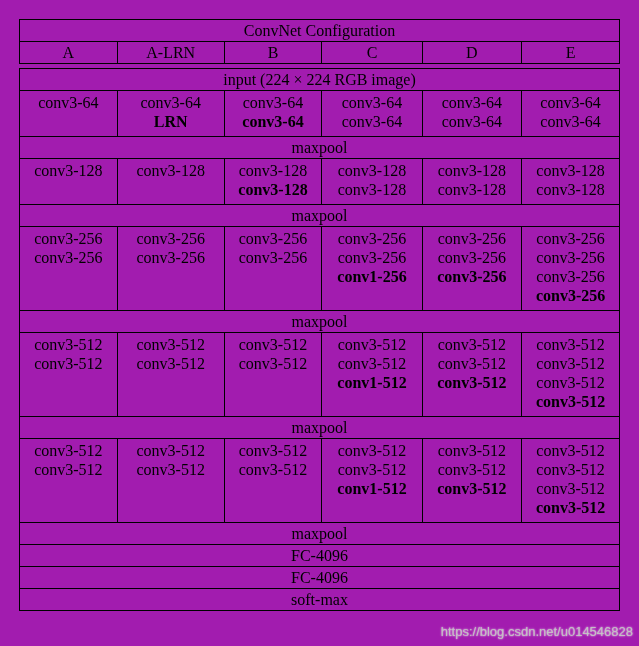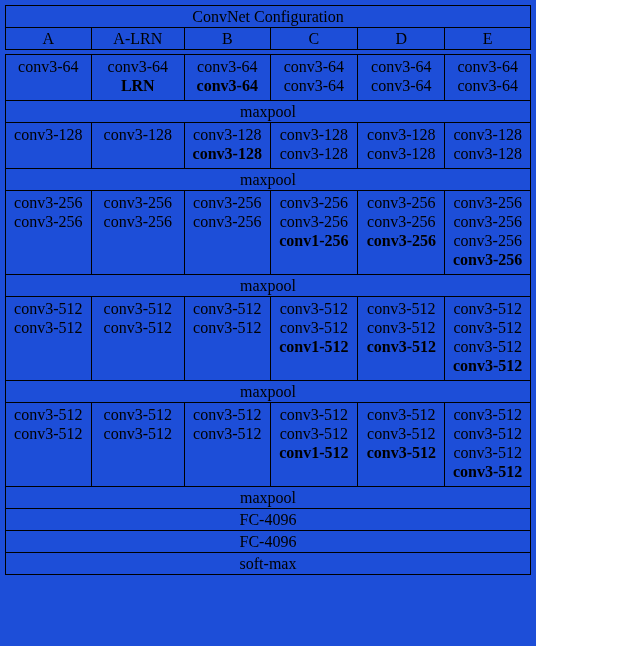--- a/index.html
+++ b/index.html
@@ -3,25 +3,25 @@
 <meta charset="utf-8">
 <style>
   * { box-sizing: border-box; }
   html, body { margin: 0; padding: 0; background: #ffffff; }
   body {
     font-family: "Liberation Serif", serif;
     color: #000000;
   }
   .page {
     position: relative;
-    width: 536px;
+    width: 639px;
     height: 646px;
-    padding: 5px;
+    padding: 19px;
     overflow: hidden;
-    background: #1d4ed8;
+    background: #a21caf;
   }
   table {
     border-collapse: collapse;
     width: 100%;
     table-layout: fixed;
   }
   .head-table { margin-bottom: 4px; }
   td {
     border: 1px solid #000000;
     text-align: center;
@@ -81,20 +81,23 @@
   <table class="main-table">
     <colgroup>
       <col style="width:16.3%">
         <col style="width:17.8%">
         <col style="width:16.3%">
       <col style="width:16.7%">
         <col style="width:16.6%">
         <col style="width:16.3%">
     </colgroup>
     <tbody id="main-body">
+      <tr>
+        <td colspan="6" class="full-cell">input (224 × 224 RGB image)</td>
+      </tr>
     <tr>
           <td class="conv-cell">
             <div>conv3-64</div>
           </td>
           <td class="conv-cell">
             <div>conv3-64</div>
             <div class="bold">LRN</div>
           </td>
           <td class="conv-cell">
             <div>conv3-64</div>
@@ -247,13 +250,14 @@
         </tr>
         <tr>
           <td colspan="6" class="full-cell">FC-4096</td>
         </tr>
         <tr>
           <td colspan="6" class="full-cell">soft-max</td>
         </tr>
       </tbody>
   </table>
 
+  <div class="watermark">https://blog.csdn.net/u014546828</div>
 </div>
 
 </body></html>

